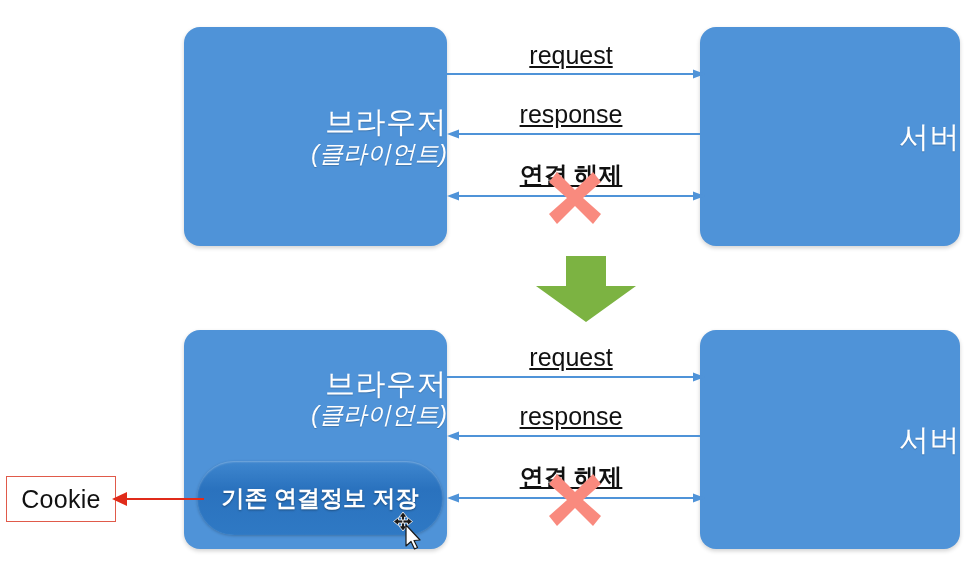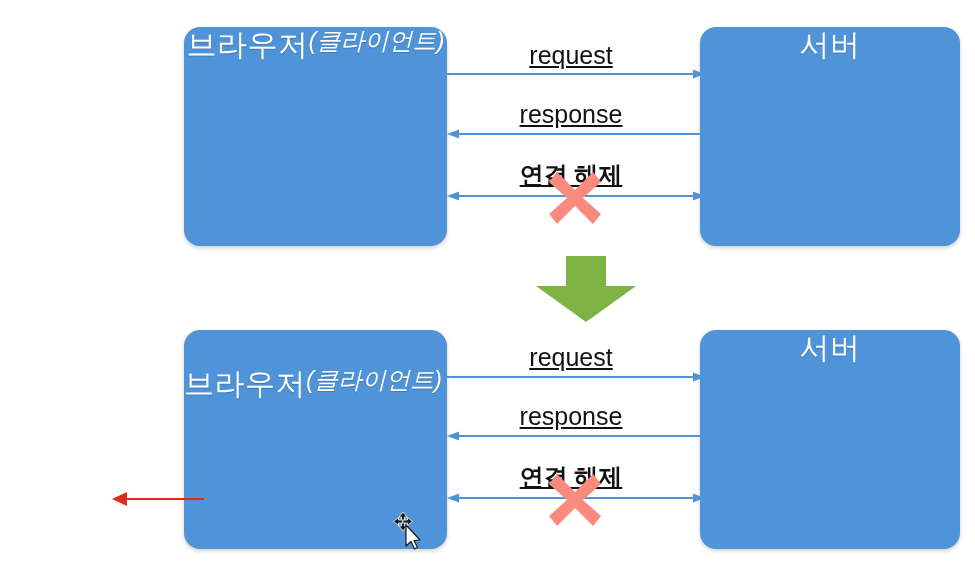--- a/index.html
+++ b/index.html
@@ -23,22 +23,22 @@
     height: 585px;
   }
 
   
   .node {
     position: absolute;
     background: #4f93d8;
     border-radius: 16px;
     box-shadow: 0 2px 4px rgba(0,0,0,0.18);
     display: flex;
-    flex-direction: row;
-    align-items: flex-start;
+    flex-direction: column;
+    align-items: flex-end;
     box-sizing: border-box;
   }
   .node-title {
     color: #ffffff;
     font-size: 30px;
     line-height: 1.18;
     letter-spacing: 0.5px;
     text-align: center;
     text-shadow: 0 1px 1px rgba(0,0,0,0.20);
     white-space: nowrap;
@@ -213,20 +213,23 @@
     <svg width="108" height="66" viewBox="0 0 108 66">
       <path d="M34 0 H74 V30 H104 L54 66 L4 30 H34 Z" fill="#7cb342"></path>
     </svg>
   </div>
 
   <div class="node" id="browser-bottom">
     <div class="node-title">브라우저</div>
     <div class="node-sub">(클라이언트)</div>
   </div>
 
+  <div class="pill">
+    <span class="pill-label">기존 연결정보 저장</span>
+  </div>
 
   <div class="node" id="server-bottom">
     <div class="node-title">서버</div>
   </div>
 
   <div class="arrow-label" style="left:571px; top:343px;">request</div>
   <div class="conn" style="left:447px; top:371px; width:258px;">
     <svg width="258" height="12" viewBox="0 0 258 12">
       <line x1="0" y1="6" x2="249" y2="6" stroke="#4f93d8" stroke-width="2"></line>
       <polygon points="258,6 246,1.5 246,10.5" fill="#4f93d8"></polygon>
@@ -249,20 +252,23 @@
       <polygon points="258,6 246,1.5 246,10.5" fill="#4f93d8"></polygon>
     </svg>
   </div>
 
   <div class="xmark" style="left:547px; top:472px;">
     <svg width="56" height="56" viewBox="0 0 56 56">
       <path d="M10 2 L28 20 L46 2 L54 12 L36 28 L54 44 L46 54 L28 36 L10 54 L2 44 L20 28 L2 12 Z" fill="#f98a7e"></path>
     </svg>
   </div>
 
+  <div id="cookie-box">
+    <span id="cookie-label">Cookie</span>
+  </div>
 
   <div id="cookie-arrow">
     <svg width="92" height="18" viewBox="0 0 92 18">
       <line x1="13" y1="9" x2="92" y2="9" stroke="#e02b1a" stroke-width="2"></line>
       <polygon points="0,9 15,2 15,16" fill="#e02b1a"></polygon>
     </svg>
   </div>
 
   <div id="cursor">
     <svg width="36" height="40" viewBox="0 0 36 40">

